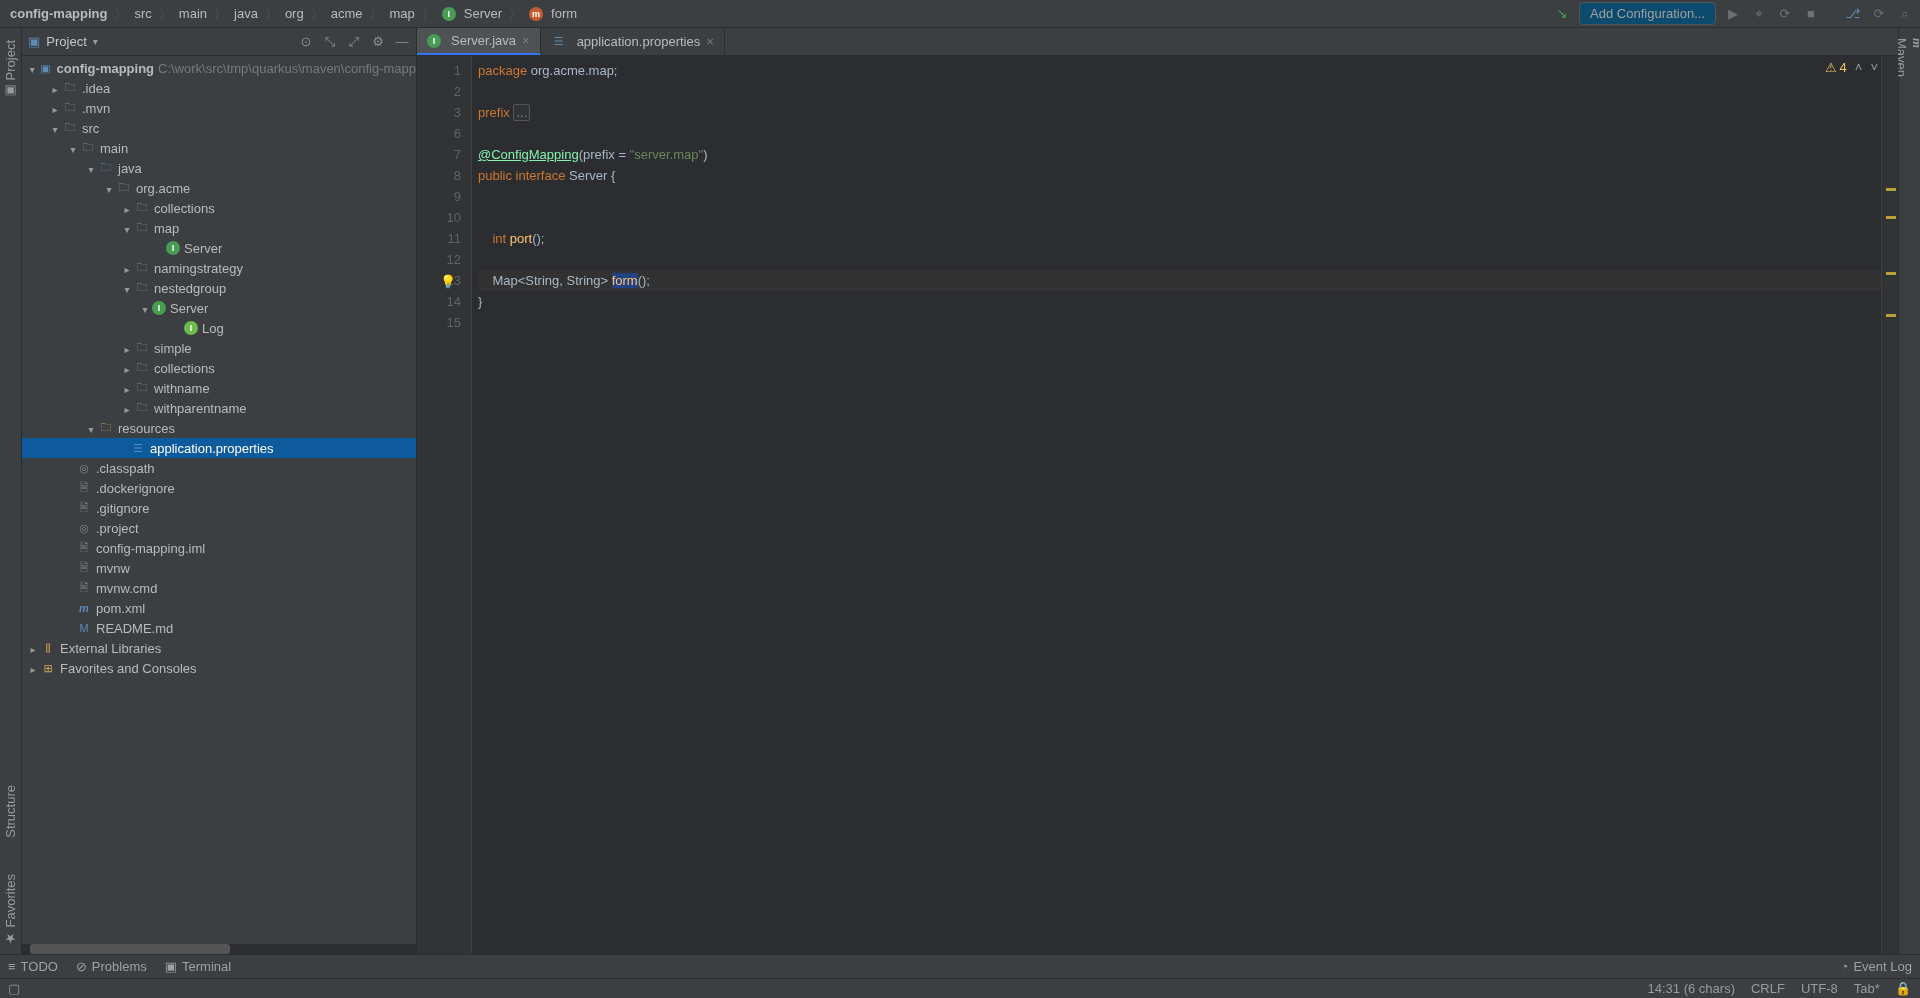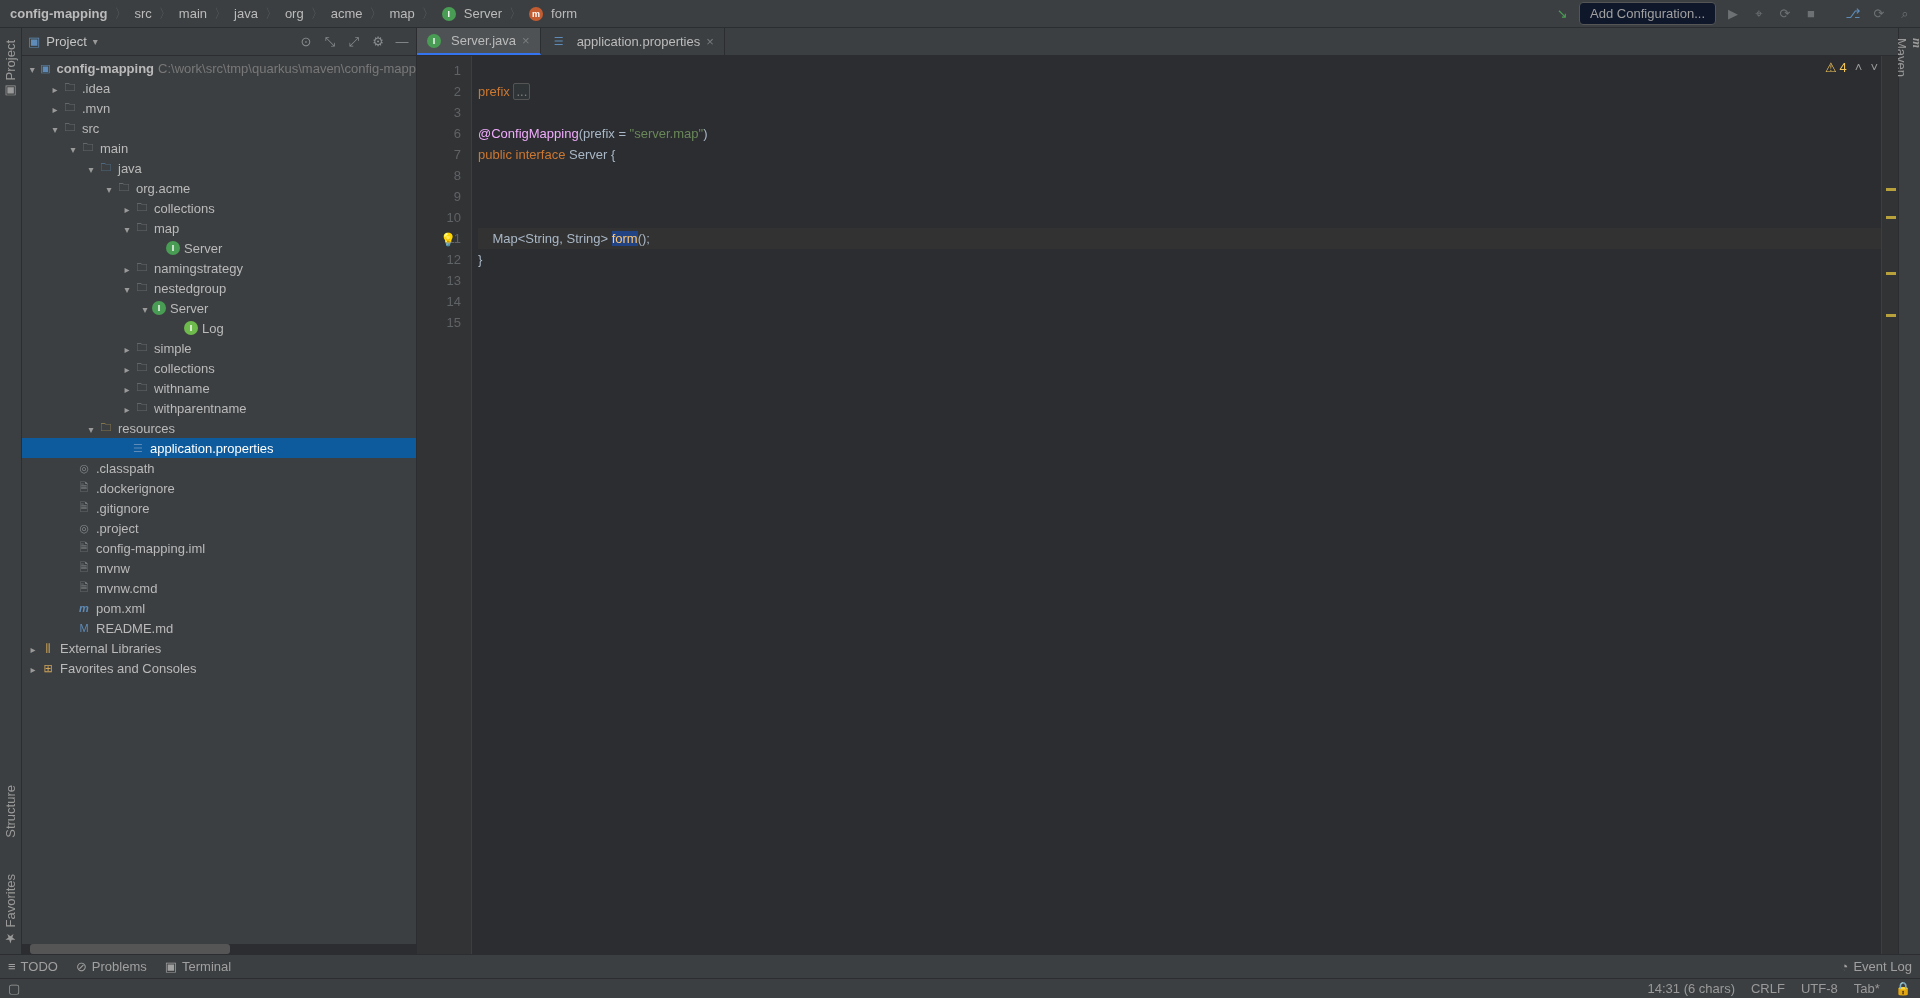--- a/index.html
+++ b/index.html
@@ -5,21 +5,21 @@
 * { margin: 0; padding: 0; box-sizing: border-box; font-family: "Segoe UI", Arial, sans-serif; font-size: 13px; }
 body { background: #2b2d30; color: #bababa; overflow: hidden; width: 1920px; height: 998px; }
 
 
 .top-nav { height: 28px; background: #3c3f41; display: flex; align-items: center; padding: 0 6px; border-bottom: 1px solid #2b2d30; }
 .breadcrumb { display: flex; align-items: center; gap: 2px; flex: 1; }
 .bc-item { display: flex; align-items: center; gap: 4px; padding: 2px 4px; color: #bbbbbb; cursor: pointer; }
 .bc-item.bold { font-weight: 600; }
 .bc-sep { color: #5a5d60; padding: 0 1px; }
 .nav-right { display: flex; align-items: center; gap: 8px; }
-.run-config { background: #0f172a; border: 1px solid #555; padding: 3px 10px; border-radius: 4px; color: #a0a0a0; cursor: pointer; }
+.run-config { background: #0c4a6e; border: 1px solid #555; padding: 3px 10px; border-radius: 4px; color: #a0a0a0; cursor: pointer; }
 .nav-icon { width: 18px; height: 18px; display: flex; align-items: center; justify-content: center; color: #6e7173; cursor: pointer; }
 .nav-icon.green { color: #499c54; }
 
 
 .main { display: flex; height: calc(100% - 28px - 24px - 20px); }
 .left-rail { width: 22px; background: #3c3f41; border-right: 1px solid #2b2d30; display: flex; flex-direction: column; align-items: center; padding-top: 4px; gap: 20px; }
 .rail-txt { writing-mode: vertical-rl; transform: rotate(180deg); color: #9a9a9a; font-size: 12px; cursor: pointer; padding: 8px 0; display:flex; align-items:center; gap:4px;}
 .right-rail { width: 22px; background: #3c3f41; border-left: 1px solid #2b2d30; display:flex; flex-direction:column; align-items:center; padding-top:4px;}
 .rail-txt-r { writing-mode: vertical-rl; color: #9a9a9a; font-size: 12px; cursor:pointer; padding: 6px 0; font-style: italic; font-weight:bold;}
 
@@ -60,21 +60,21 @@
 .tab .close { color:#7a7d7f; font-size:13px; }
 .code-area { flex:1; display:flex; font-family:"JetBrains Mono","Consolas",monospace; font-size:13px; position:relative;}
 .gutter { width:55px; background:#313335; color:#606366; text-align:right; padding:4px 10px 0 0; line-height:21px; border-right:1px solid #3c3f41;}
 .gutter .ln { height:21px; position:relative;}
 .code { flex:1; padding:4px 0 0 6px; line-height:21px; color:#a9b7c6; position:relative;}
 .code .line { height:21px; white-space:pre; }
 .code .line.hl { background:#323232; }
 .kw { color:#cc7832; }
 .str { color:#6a8759; }
 .method { color:#ffc66d; }
-.ann { color:#f0abfc; }
+.ann { color:#86efac;text-decoration:underline; }
 .pkg { color:#a9b7c6; }
 .sel { background:#214283; }
 .fold { color:#808080; background:#3b514d40; border:1px solid #555; border-radius:2px; padding:0 2px;}
 .bulb { position:absolute; left:-38px; top:1px; color:#f2c55c; font-size:13px;}
 .right-gutter { width:16px; background:#313335; position:relative;}
 .inspection { position:absolute; top:4px; right:20px; display:flex; align-items:center; gap:8px; color:#999; font-size:12px;}
 .warn-badge { display:flex; align-items:center; gap:3px; color:#f2c55c;}
 .mark { position:absolute; right:2px; width:10px; height:3px; background:#b8a13a;}
 
 
@@ -347,27 +347,29 @@
         <div class="ln">8</div>
         <div class="ln">9</div>
         <div class="ln">10</div>
         <div class="ln">11</div>
         <div class="ln">12</div>
         <div class="ln">13</div>
         <div class="ln">14</div>
         <div class="ln">15</div>
       </div>
       <div class="code">
+        <div class="line"><span class="kw">package</span><span class="pkg"> org.acme.map;</span></div>
         <div class="line"></div>
         <div class="line"><span class="kw">prefix </span><span class="fold">...</span></div>
         <div class="line"></div>
         <div class="line"><span class="ann">@ConfigMapping</span><span>(prefix = </span><span class="str">"server.map"</span><span>)</span></div>
         <div class="line"><span class="kw">public </span><span class="kw">interface </span><span>Server </span><span>{</span></div>
         <div class="line"></div>
         <div class="line"></div>
+        <div class="line"><span>    </span><span class="kw">int </span><span class="method">port</span><span>();</span></div>
         <div class="line"></div>
         <div class="line hl" style="position:relative;"><span class="bulb">💡</span><span>    </span><span>Map&lt;String</span><span>, </span><span>String&gt; </span><span class="method sel">form</span><span>();</span></div>
         <div class="line"><span>}</span></div>
       </div>
       <div style="width:1px;background:#3c3f41;margin-left:auto"></div>
       <div class="right-gutter">
         <div class="mark" style="top:132px"></div>
         <div class="mark" style="top:160px"></div>
         <div class="mark" style="top:216px"></div>
         <div class="mark" style="top:258px"></div>

